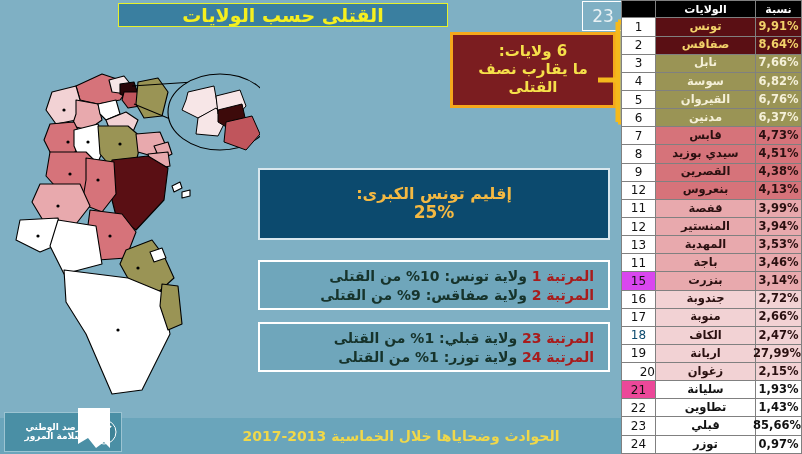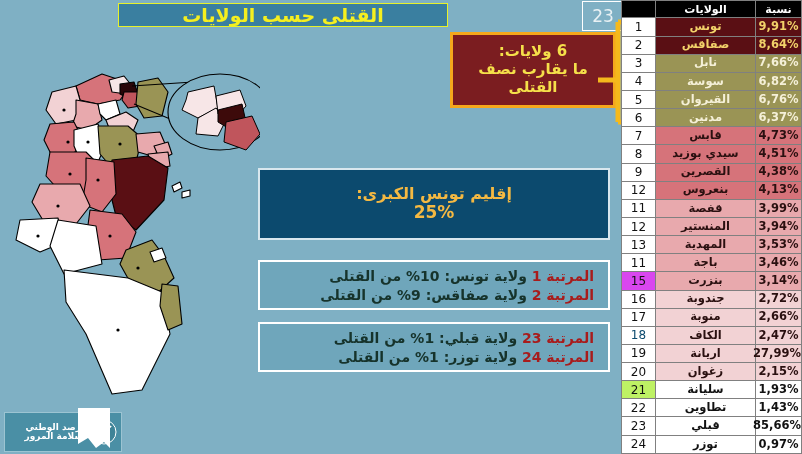--- a/index.html
+++ b/index.html
@@ -237,20 +237,23 @@
     <div class="rank-line">
       <span class="rk">المرتبة 23</span>
       <span class="val">ولاية قبلي: 1% من القتلى</span>
     </div>
     <div class="rank-line">
       <span class="rk">المرتبة 24</span>
       <span class="val">ولاية توزر: 1% من القتلى</span>
     </div>
   </div>
 
+  <div class="footer">
+    <span>الحوادث وضحاياها خلال الخماسية 2013-2017</span>
+  </div>
 
   <div class="logo">
     <svg class="logo-mark" viewBox="0 0 26 26">
       <circle cx="13" cy="13" r="12" fill="#3f8397" stroke="#ffffff" stroke-width="1"></circle>
       <path d="M6,19 C9,11 17,11 20,7" fill="none" stroke="#ffffff" stroke-width="2"></path>
       <circle cx="9" cy="8" r="2.2" fill="#ffffff"></circle>
       <circle cx="15" cy="7" r="1.6" fill="#ffffff"></circle>
     </svg>
     <div class="logo-text">
       <span>مرصد الوطني</span>
@@ -368,26 +371,26 @@
             <td class="rank" style="background: rgb(255, 255, 255); color: #0c4a6e;">18</td>
           </tr>
           <tr style="background: rgb(242, 210, 212); color: rgb(42, 16, 16);">
             <td class="pct">27,99%</td>
             <td>اريانة</td>
             <td class="rank" style="background: rgb(255, 255, 255); color: rgb(17, 17, 17);">19</td>
           </tr>
           <tr style="background: rgb(242, 210, 212); color: rgb(42, 16, 16);">
             <td class="pct">2,15%</td>
             <td>زغوان</td>
-            <td class="rank" style="background: rgb(255, 255, 255); color: rgb(17, 17, 17);">20</td>
+            <td class="rank" style="background: rgb(255, 255, 255); color: rgb(17, 17, 17); text-align: right;">20</td>
           </tr>
           <tr style="background: rgb(255, 255, 255); color: rgb(17, 17, 17);">
             <td class="pct">1,93%</td>
             <td>سليانة</td>
-            <td class="rank" style="background: #bef264; color: rgb(17, 17, 17);">21</td>
+            <td class="rank" style="background: #ec4899; color: rgb(17, 17, 17);">21</td>
           </tr>
           <tr style="background: rgb(255, 255, 255); color: rgb(17, 17, 17);">
             <td class="pct">1,43%</td>
             <td>تطاوين</td>
             <td class="rank" style="background: rgb(255, 255, 255); color: rgb(17, 17, 17);">22</td>
           </tr>
           <tr style="background: rgb(255, 255, 255); color: rgb(17, 17, 17);">
             <td class="pct">85,66%</td>
             <td>قبلي</td>
             <td class="rank" style="background: rgb(255, 255, 255); color: rgb(17, 17, 17);">23</td>

